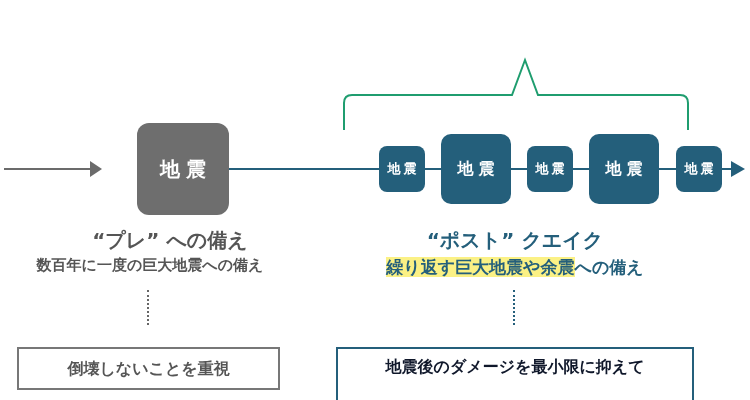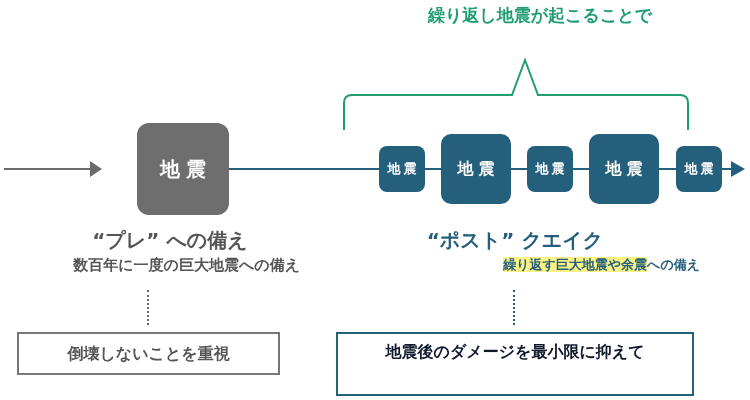--- a/index.html
+++ b/index.html
@@ -12,24 +12,24 @@
   .arrowhead { position:absolute; width:0; height:0; border-top:8px solid transparent; border-bottom:8px solid transparent; }
   .quake { position:absolute; display:flex; align-items:center; justify-content:center;
            color:#fff; font-weight:bold; border-radius:9px; letter-spacing:6px;margin-left:36px; }
   .quake span { margin-right:-6px; }
   .big-gray { background:#6e6e6e; left:101px; top:123px; width:92px; height:92px; font-size:20px; border-radius:12px; }
   .small { background:#245f7b; width:46px; height:46px; top:146px; font-size:13px; letter-spacing:3px; border-radius:8px; }
   .small span { margin-right:-3px; }
   .med { background:#245f7b; width:70px; height:70px; top:134px; font-size:16px; letter-spacing:5px; border-radius:10px; }
   .med span { margin-right:-5px; }
   .heading { position:absolute; font-weight:bold; text-align:center; }
-  .sub { position:absolute; text-align:right; font-weight:bold; font-size:16px; }
+  .sub { position:absolute; text-align:center; font-weight:bold; font-size:16px; }
   .hl { background:#fbf185; }
   .dotline { position:absolute; width:0; border-left:2px dotted; height:35px; }
-  .box { position:absolute; border:2px solid; box-sizing:border-box; text-align:center; font-weight:bold; }
+  .box { position:absolute; border:2px solid; box-sizing:border-box; text-align:center; font-weight:bold;margin-top:15px; }
   .green-text { position:absolute; color:#1f9d6f; font-weight:bold; font-size:17px; text-align:center; line-height:26px; }
 </style>
 </head>
 <body>
 
 <div class="line gray-line" style="left:4px; top:168px; width:90px;"></div>
 <div class="arrowhead" style="left:90px; top:161px; border-left:12px solid #6b6b6b;"></div>
 <div class="line blue-line" style="left:193px; top:168px; width:540px;"></div>
 <div class="arrowhead" style="left:731px; top:161px; border-left:14px solid #245f7b;"></div>
 
@@ -51,30 +51,29 @@
   </div>
 <div class="quake small" style="left:640px;">
     <span>地震</span>
   </div>
 
 <svg class="abs" style="left:340px; top:55px;" width="352" height="80" viewBox="0 0 352 80">
   <path d="M4 75 L4 48 Q4 40 12 40 L172 40 L185 5 L198 40 L340 40 Q348 40 348 48 L348 75" fill="none" stroke="#1f9d6f" stroke-width="2"></path>
 </svg>
 
 <div class="green-text" style="left:330px; top:2px; width:420px;">
-  <div>繰り返し地震が起こることで</div>
 </div>
 
 <div class="heading" style="left:20px; top:227px; width:300px; font-size:20px; color:#555;">“プレ” への備え</div>
 <div class="sub" style="left:0px; top:256px; width:300px; color:#555; font-size:15px;">数百年に一度の巨大地震への備え</div>
 <div class="dotline" style="left:147px; top:290px; border-color:#666;"></div>
 <div class="box" style="left:17px; top:332px; width:263px; height:43px; border-color:#777; color:#555; font-size:16px; line-height:39px;">
   <span>倒壊しないことを重視</span>
 </div>
 
 <div class="heading" style="left:365px; top:227px; width:300px; font-size:20px; color:#245f7b;">“ポスト” クエイク</div>
-<div class="sub" style="left:330px; top:256px; width:370px; color:#245f7b; font-size:13px;">
+<div class="sub" style="left:330px; top:256px; width:370px; color:#245f7b; font-size:17px;">
   <span class="hl">繰り返す巨大地震や余震</span><span>への備え</span>
 </div>
 <div class="dotline" style="left:513px; top:290px; border-color:#245f7b;"></div>
 <div class="box" style="left:336px; top:332px; width:358px; height:64px; border-color:#245f7b; color:#0f172a; font-size:16px; line-height:26px; padding-top:5px;">
   <div>地震後のダメージを最小限に抑えて</div>
 </div>
 
 </body></html>

